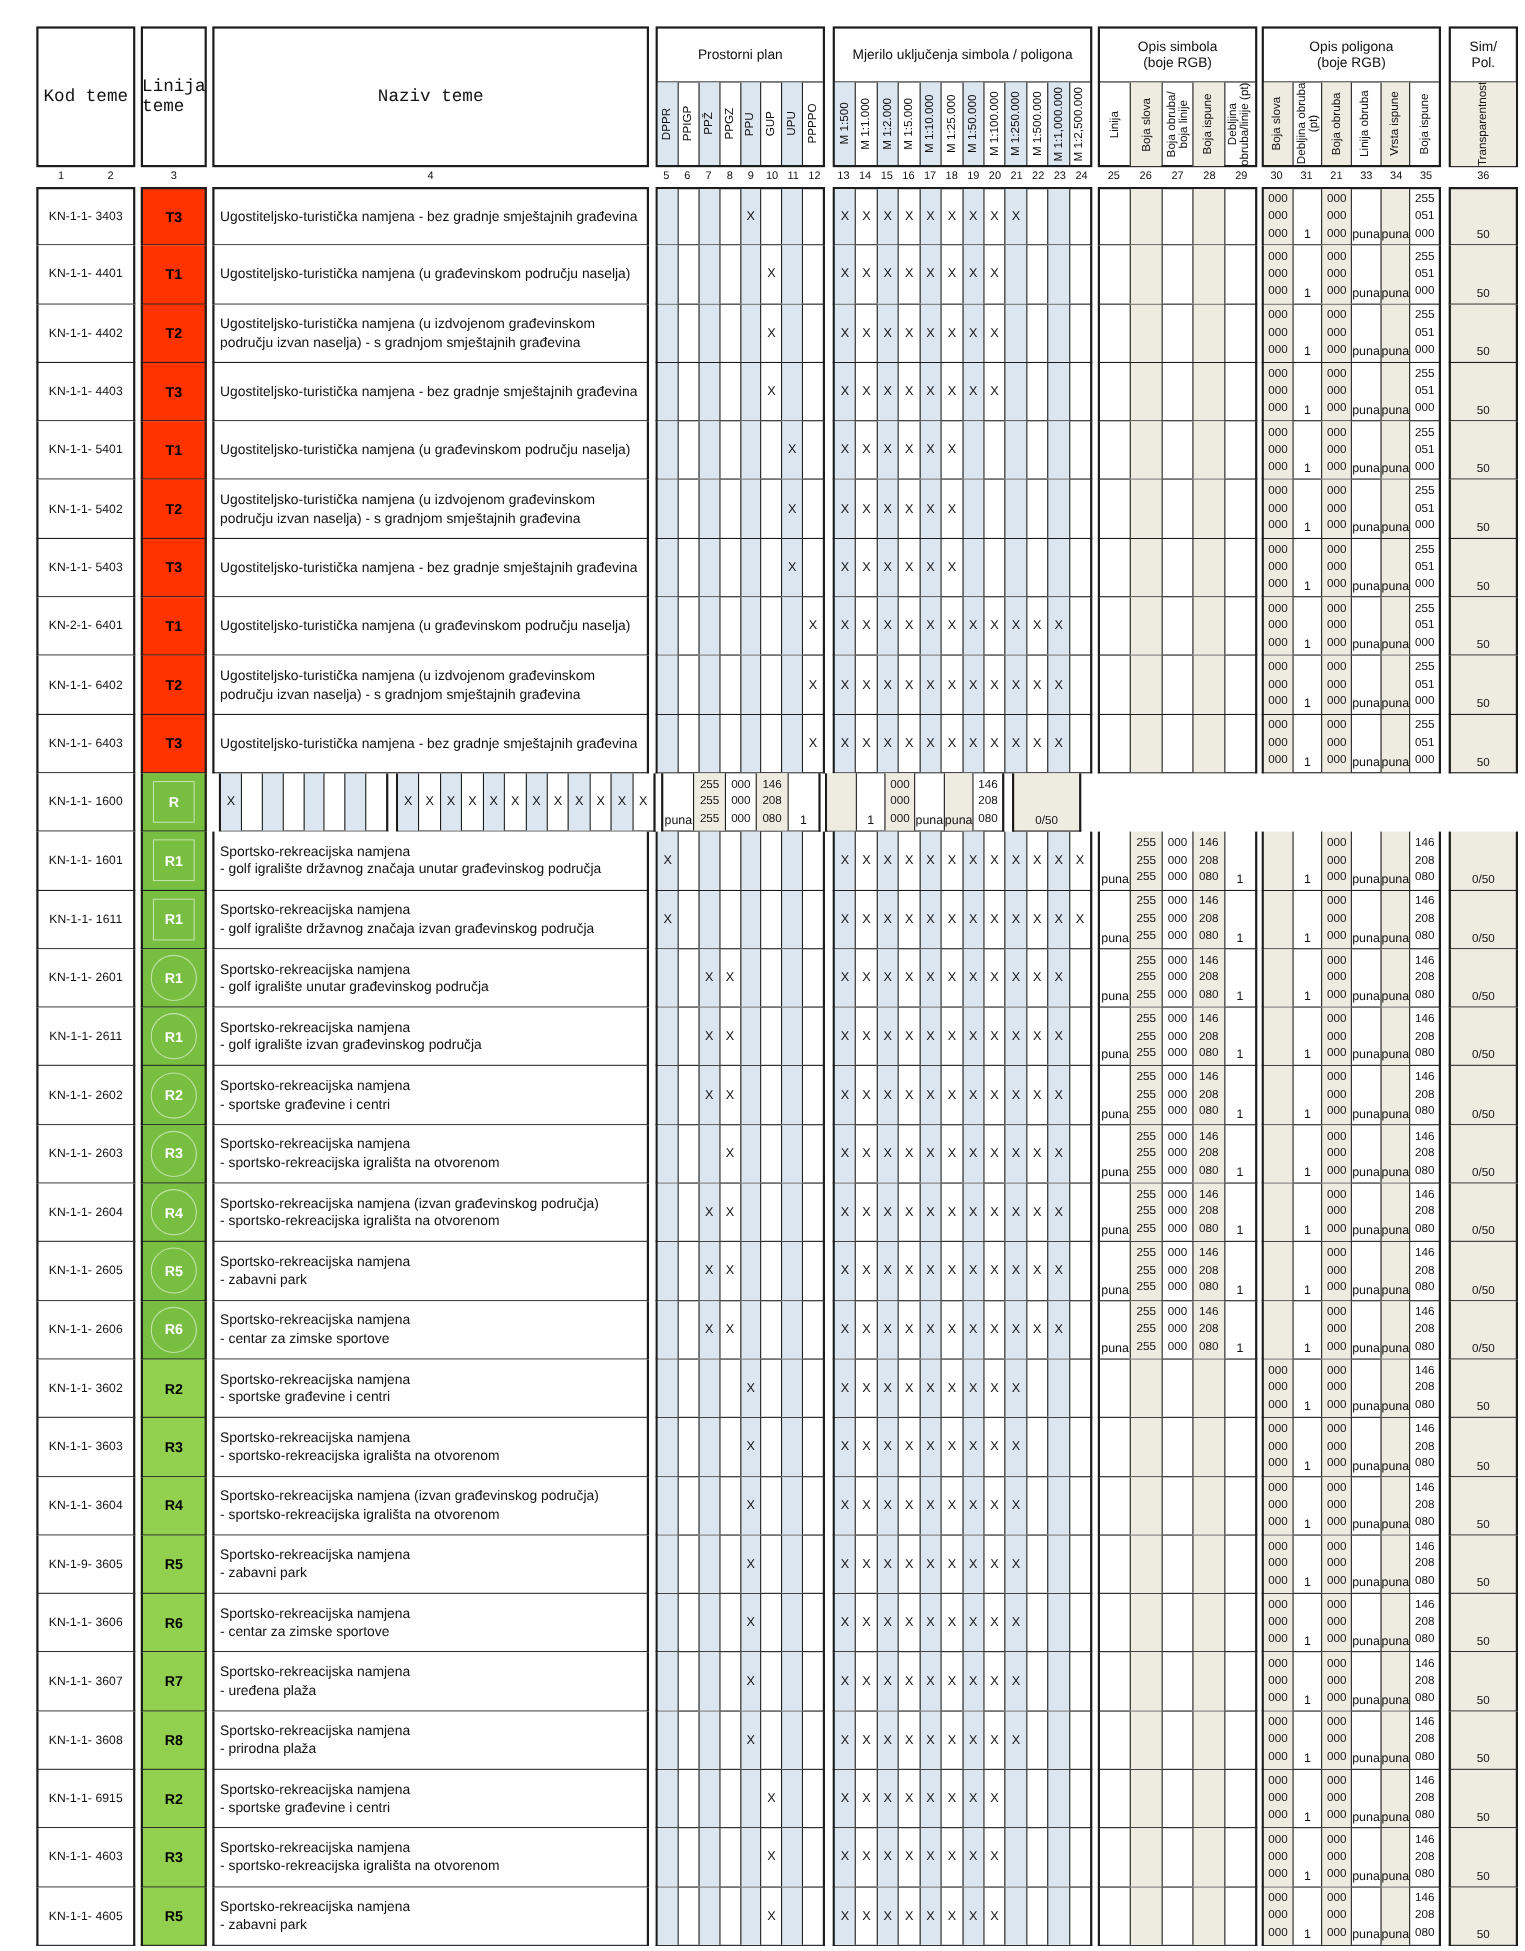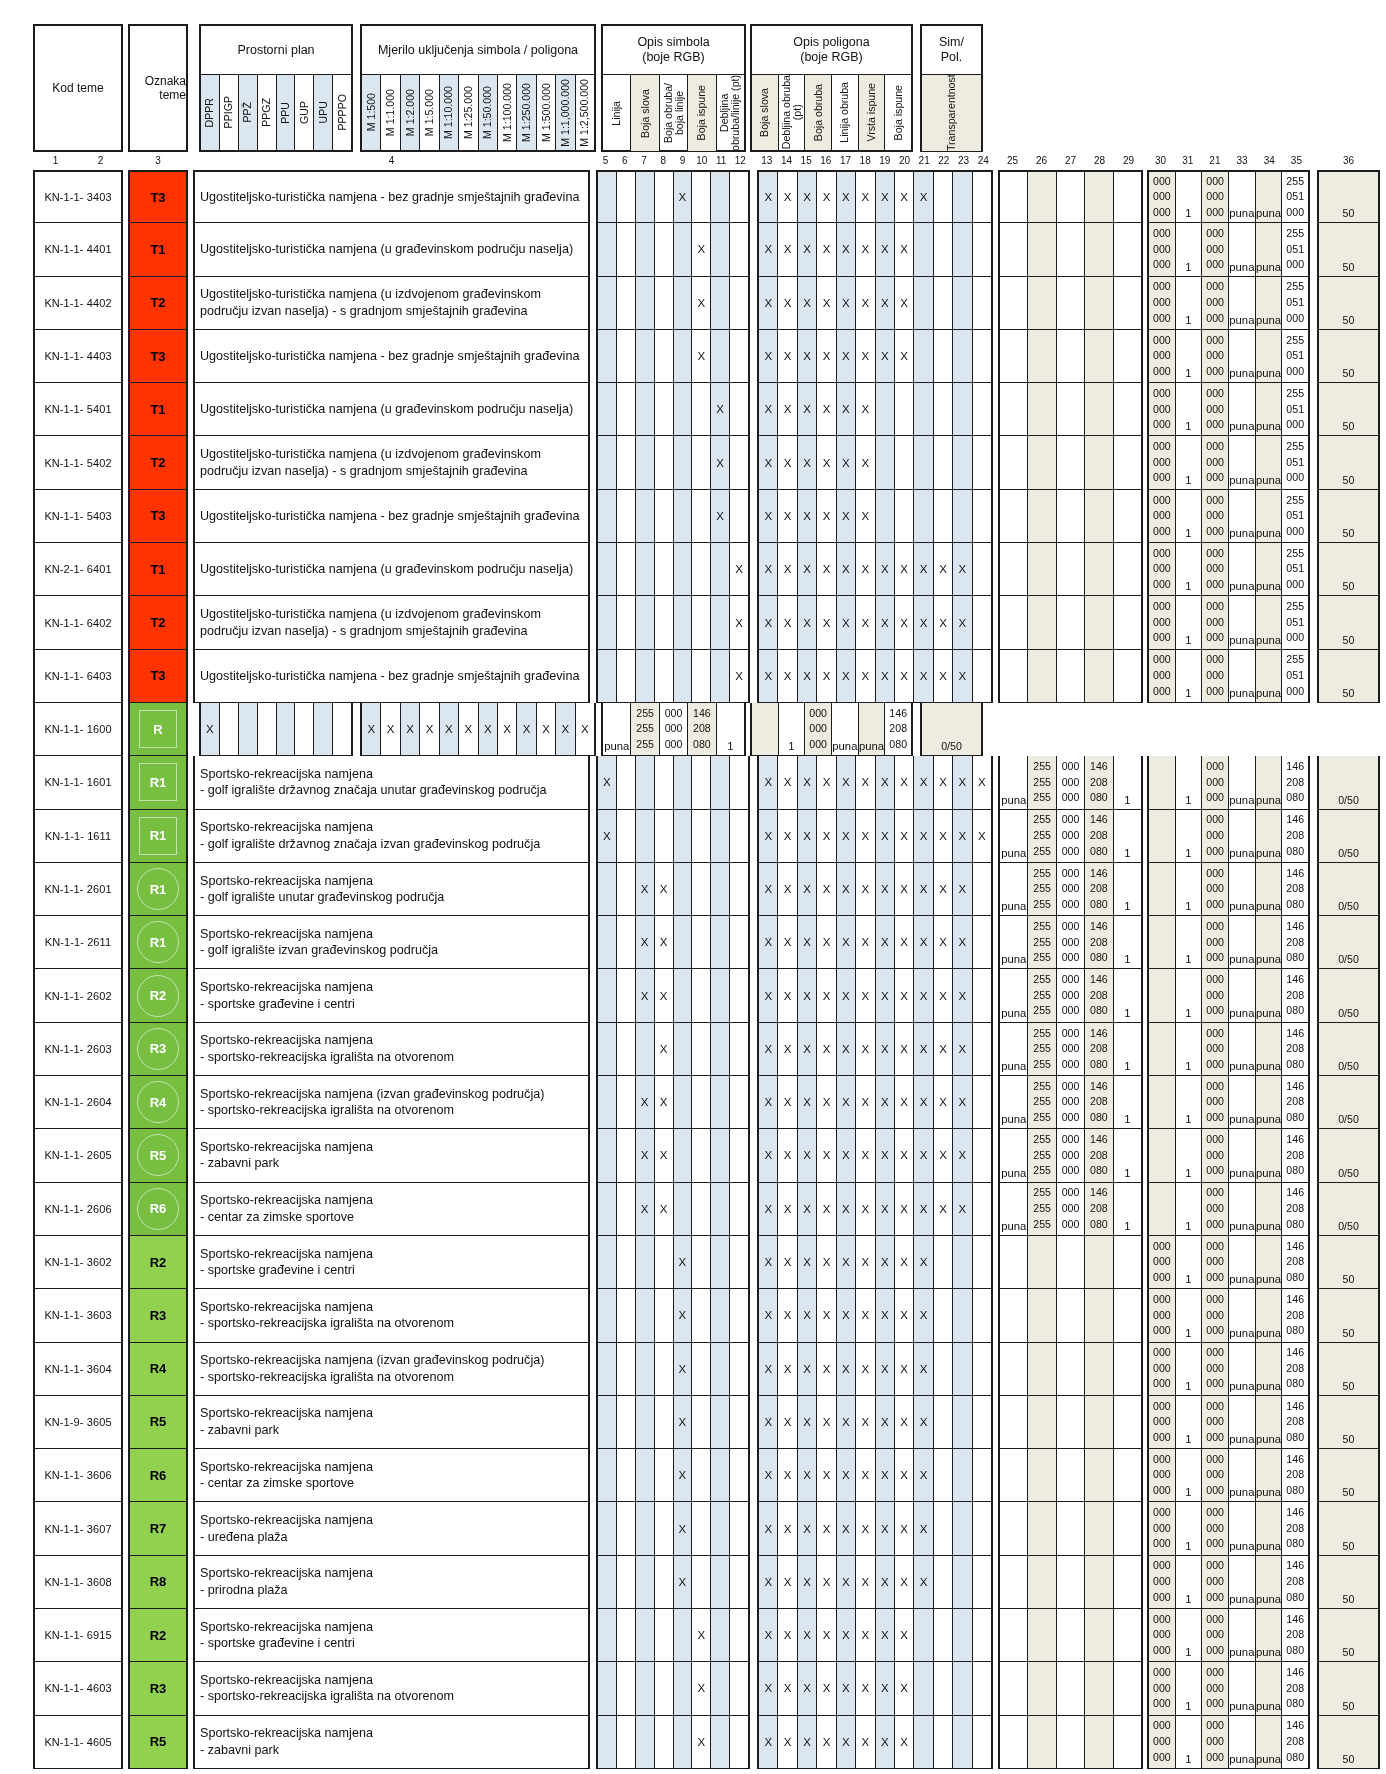--- a/index.html
+++ b/index.html
@@ -5,21 +5,21 @@
   html,body{margin:0;padding:0;background:#fff;}
   body{width:1386px;height:1774px;position:relative;font-family:"Liberation Sans",sans-serif;color:#111;}
   .tbl{position:absolute;left:33px;top:24px;}
   .hrow,.brow,.numrow{display:flex;align-items:stretch;}
   .gap5{width:5px;flex:0 0 5px;}
   .gap6{width:6px;flex:0 0 6px;}
   .gap7{width:7px;flex:0 0 7px;}
   .gap4{width:4px;flex:0 0 4px;}
   
   .hcell{box-sizing:border-box;border:2px solid #1c1c1c;display:flex;align-items:center;justify-content:center;
-         text-align:right;font-size:12px;background:#fff;}
+         text-align:left;font-size:16px;background:#fff;font-family:Liberation Mono, monospace;}
   .hgrp{box-sizing:border-box;border:2px solid #1c1c1c;display:flex;flex-direction:column;background:#fff;}
   .hgrp .gtitle{height:48px;flex:0 0 48px;display:flex;align-items:center;justify-content:center;
          font-size:12.5px;text-align:center;border-bottom:1.5px solid #1c1c1c;white-space:pre-line;line-height:15px;padding:0 2px;}
   .hgrp .gcols{flex:1;display:flex;}
   .hsub{box-sizing:border-box;flex:1;display:flex;align-items:center;justify-content:center;overflow:hidden;}
   .hsub + .hsub{border-left:1.2px solid #1c1c1c;}
   .rot{writing-mode:vertical-rl;transform:rotate(180deg);font-size:10.6px;line-height:11px;
        white-space:pre-line;text-align:center;max-height:76px;}
   .numrow{height:16px;font-size:10px;}
   .numrow .ncell{box-sizing:border-box;display:flex;align-items:center;justify-content:center;}
@@ -58,22 +58,23 @@
   .hbig{height:128px;}
 </style>
 </head>
 <body>
 
 <div class="tbl">
 
   <div class="hrow">
     <div class="hcell hbig w-kod">Kod teme</div>
     <div class="gap5"></div>
-    <div class="hcell hbig w-ozn">Oznaka teme</div>
+    <div class="hcell hbig w-ozn">Linija teme</div>
     <div class="gap5"></div>
+    <div class="hcell hbig w-naz">Naziv teme</div>
     <div class="gap6"></div>
     <div class="hgrp hbig w-plan">
       <div class="gtitle">Prostorni plan</div>
       <div class="gcols">
           <div class="hsub shade-b">
             <span class="rot">DPPR</span>
           </div>
           <div class="hsub">
             <span class="rot">PPIGP</span>
           </div>

